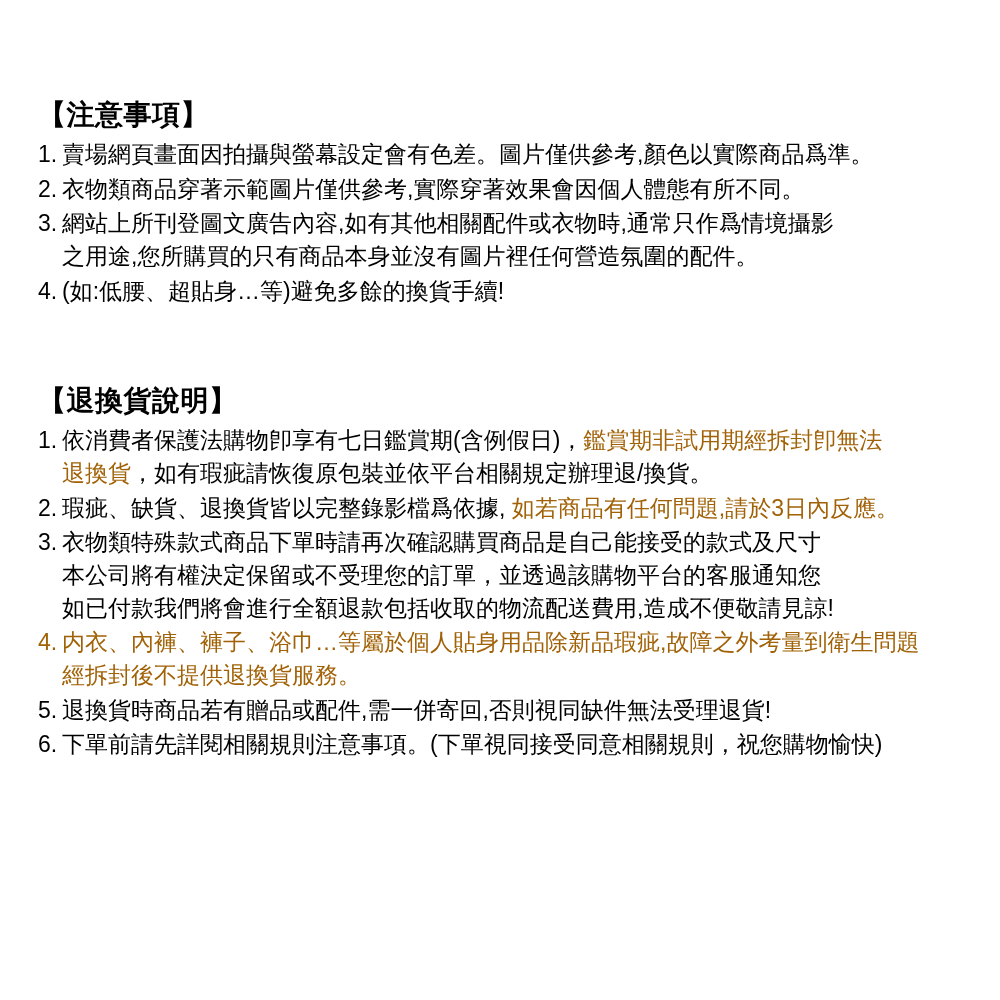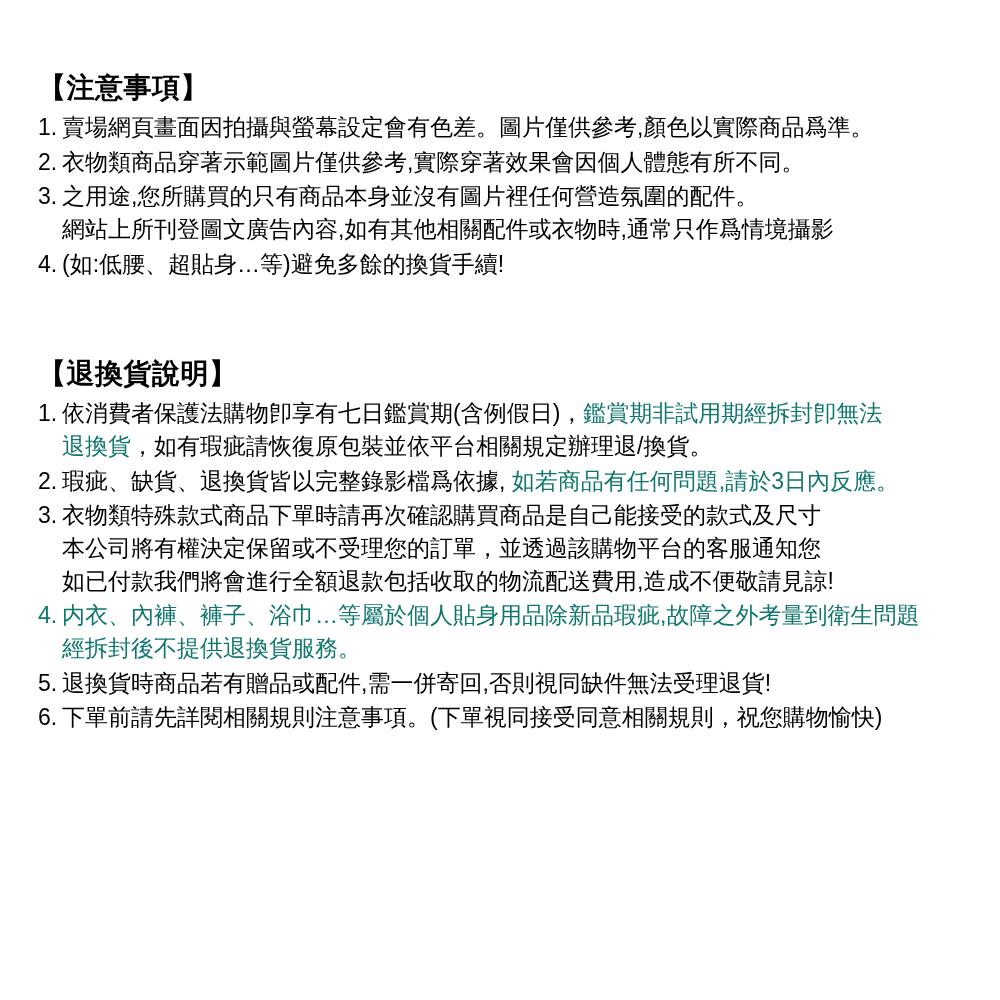--- a/index.html
+++ b/index.html
@@ -11,21 +11,21 @@
     height: 1000px;
     background: #ffffff;
     font-family: "Liberation Sans", "DejaVu Sans", sans-serif;
     color: #000000;
     overflow: hidden;
   }
   .page {
     width: 1000px;
     height: 1000px;
     box-sizing: border-box;
-    padding: 70px 30px 0 38px;
+    padding: 97px 30px 0 38px;
     position: relative;
   }
   .section {
     margin-bottom: 0;
   }
   .section-title {
     font-size: 28px;
     font-weight: bold;
     letter-spacing: 0.5px;
     line-height: 1.25;
@@ -48,21 +48,21 @@
     width: 24px;
     text-align: left;
   }
   .item-body {
     flex: 1 1 auto;
   }
   .line {
     display: block;
   }
   .red {
-    color: #0f766e;
+    color: #a16207;
   }
   .spacer {
     height: 74px;
   }
 </style>
 </head>
 <body>
 
 <div class="page">
 
@@ -77,22 +77,22 @@
         </li>
         <li class="item">
           <span class="item-num">2.</span>
           <span class="item-body">
             <span class="line"><span>衣物類商品穿著示範圖片僅供參考,實際穿著效果會因個人體態有所不同。</span></span>
           </span>
         </li>
         <li class="item">
           <span class="item-num">3.</span>
           <span class="item-body">
+            <span class="line"><span>網站上所刊登圖文廣告內容,如有其他相關配件或衣物時,通常只作爲情境攝影</span></span>
             <span class="line"><span>之用途,您所購買的只有商品本身並沒有圖片裡任何營造氛圍的配件。</span></span>
-            <span class="line"><span>網站上所刊登圖文廣告內容,如有其他相關配件或衣物時,通常只作爲情境攝影</span></span>
           </span>
         </li>
         <li class="item">
           <span class="item-num">4.</span>
           <span class="item-body">
             <span class="line"><span>(如:低腰、超貼身…等)避免多餘的換貨手續!</span></span>
           </span>
         </li>
       </ul>
   </div>

